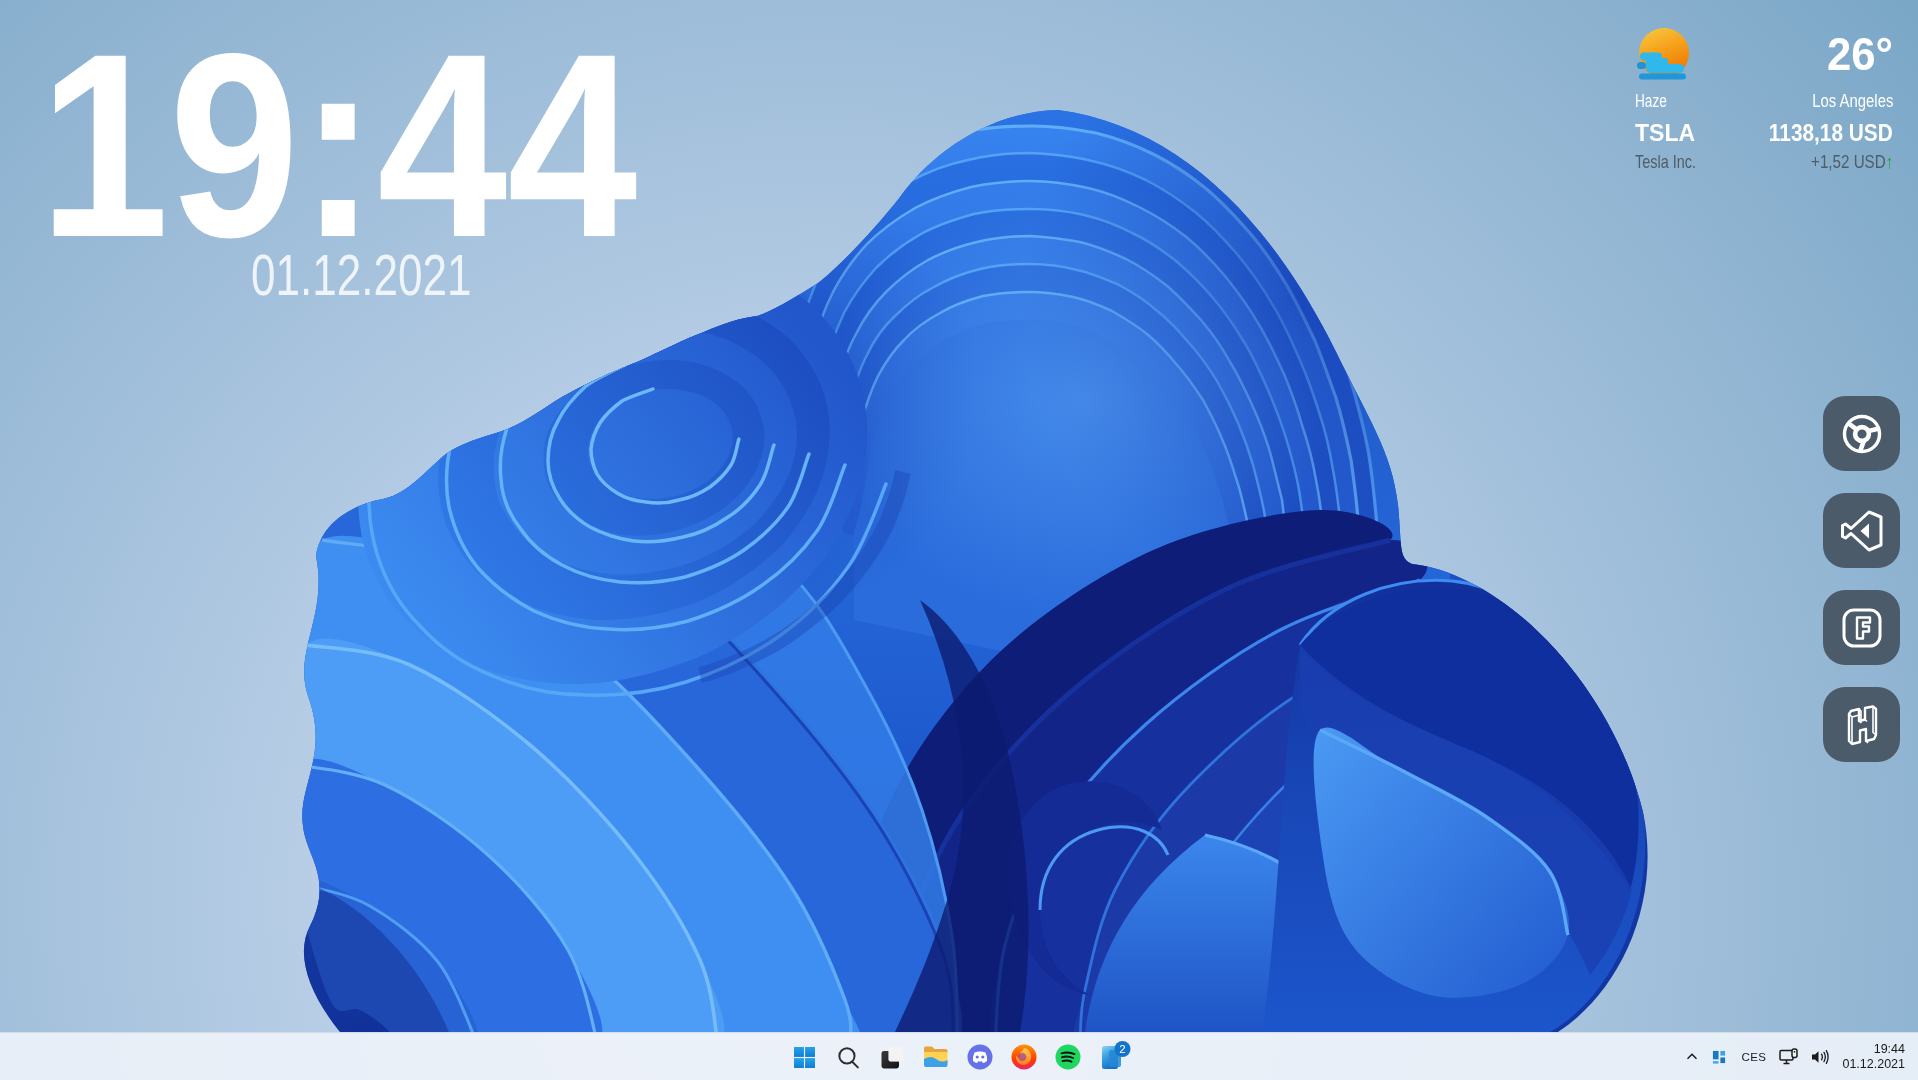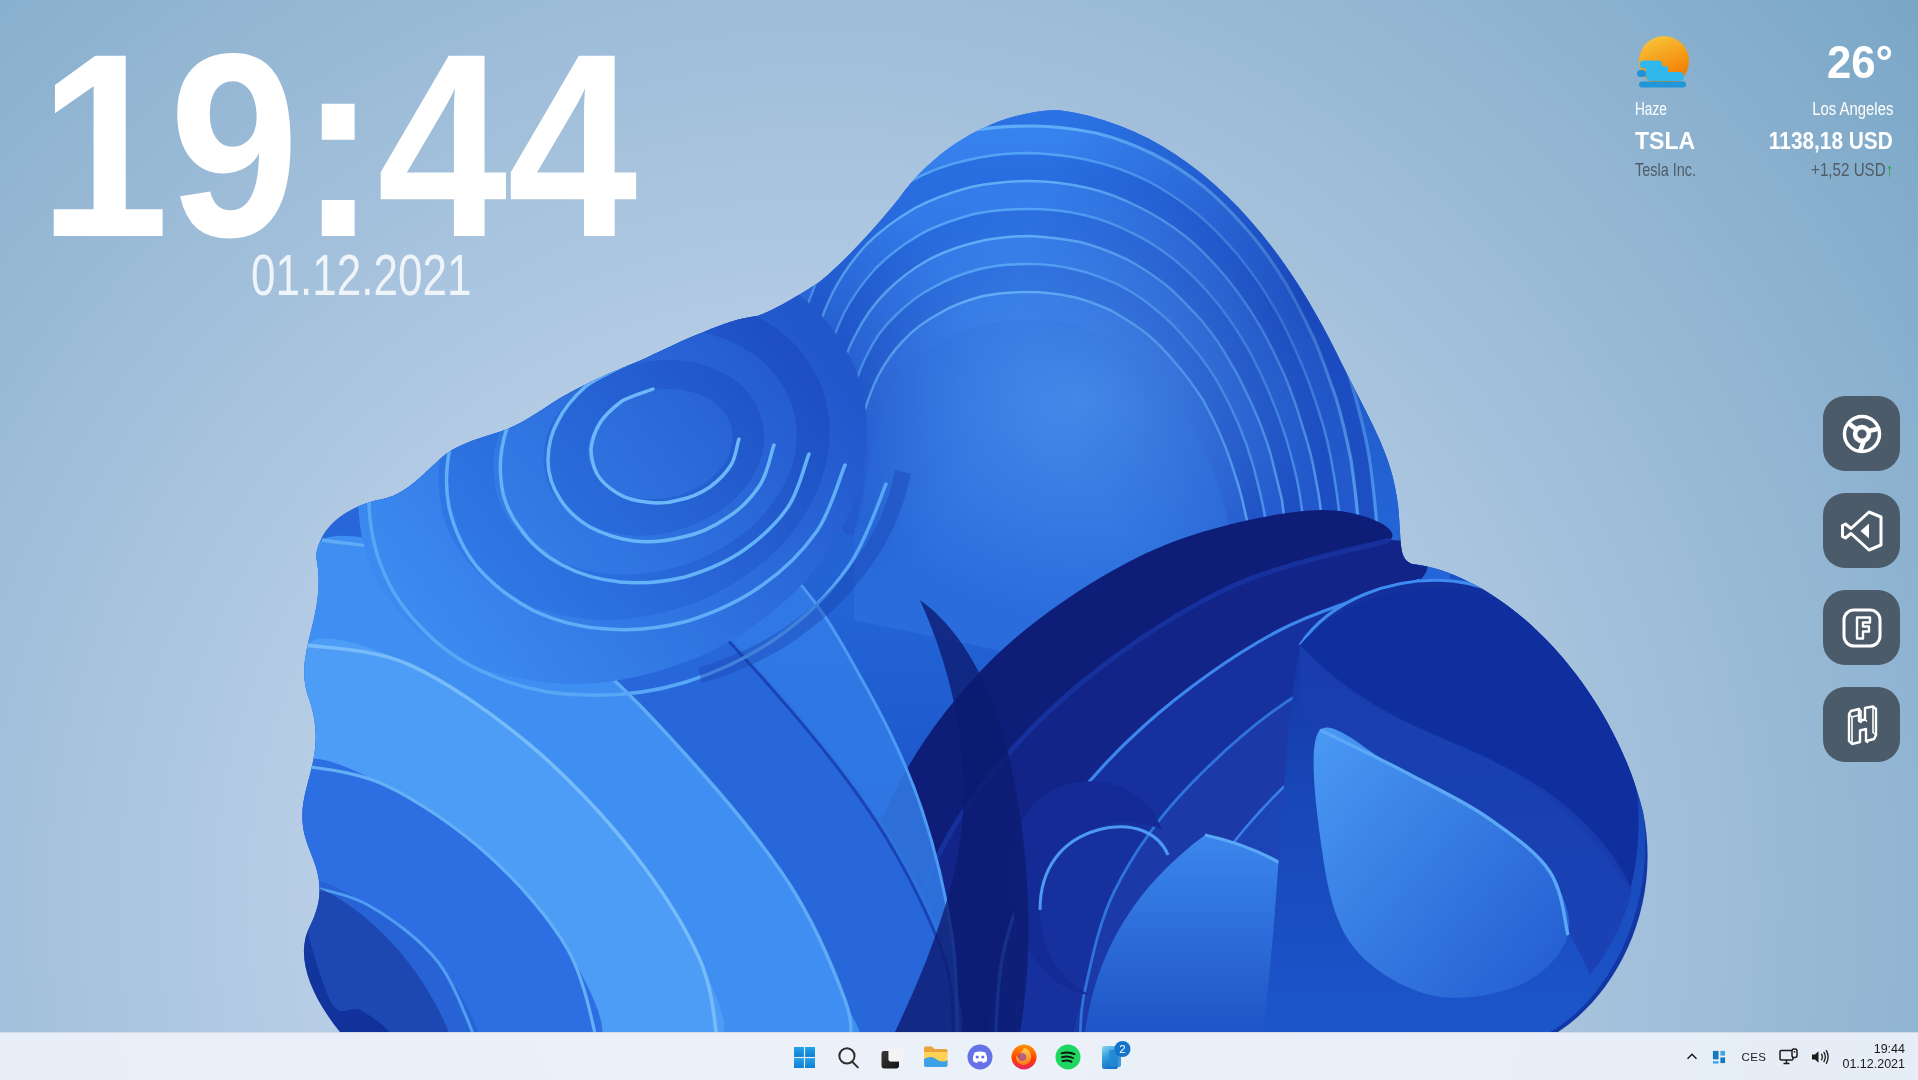--- a/index.html
+++ b/index.html
@@ -1,21 +1,21 @@
 <!DOCTYPE html>
 <html><head>
 <meta charset="utf-8">
 <style>
   html,body{margin:0;padding:0;width:1918px;height:1080px;overflow:hidden;}
   body{font-family:"Liberation Sans", sans-serif;position:relative;background:#9dbbd6;}
   #wall{position:absolute;left:0;top:0;}
   .clock{position:absolute;left:39px;top:15px;color:#fff;font-weight:bold;font-size:262px;letter-spacing:0;line-height:1;transform:scaleX(0.893);transform-origin:0 0;white-space:nowrap;}
   .date{position:absolute;left:251px;top:246px;color:rgba(255,255,255,0.82);font-size:58px;line-height:1;transform:scaleX(0.76);transform-origin:0 0;white-space:nowrap;}
   
-  .widget{position:absolute;left:1635px;top:8px;width:258px;height:200px;}
+  .widget{position:absolute;left:1635px;top:0;width:258px;height:200px;}
   .widget>div{position:absolute;line-height:1;white-space:nowrap;}
   .haze{color:#fff;font-size:17.5px;left:0;top:93px;transform:scaleX(0.78);transform-origin:0 0;}
   .temp{color:#fff;font-size:47px;font-weight:bold;right:0;top:30px;transform:scaleX(0.93);transform-origin:100% 0;}
   .city{color:#fff;font-size:17.5px;right:0;top:93px;transform:scaleX(0.85);transform-origin:100% 0;}
   .tsla{color:#fff;font-size:23px;font-weight:bold;left:0;top:122px;}
   .tslasub{color:#505c66;font-size:18.5px;left:0;top:153px;transform:scaleX(0.78);transform-origin:0 0;}
   .price{color:#fff;font-size:24.5px;font-weight:bold;right:0;top:121px;transform:scaleX(0.85);transform-origin:100% 0;}
   .pricesub{color:#505c66;font-size:18.5px;right:0;top:153px;transform:scaleX(0.82);transform-origin:100% 0;}
   .up{color:#1fa63c;}
   

